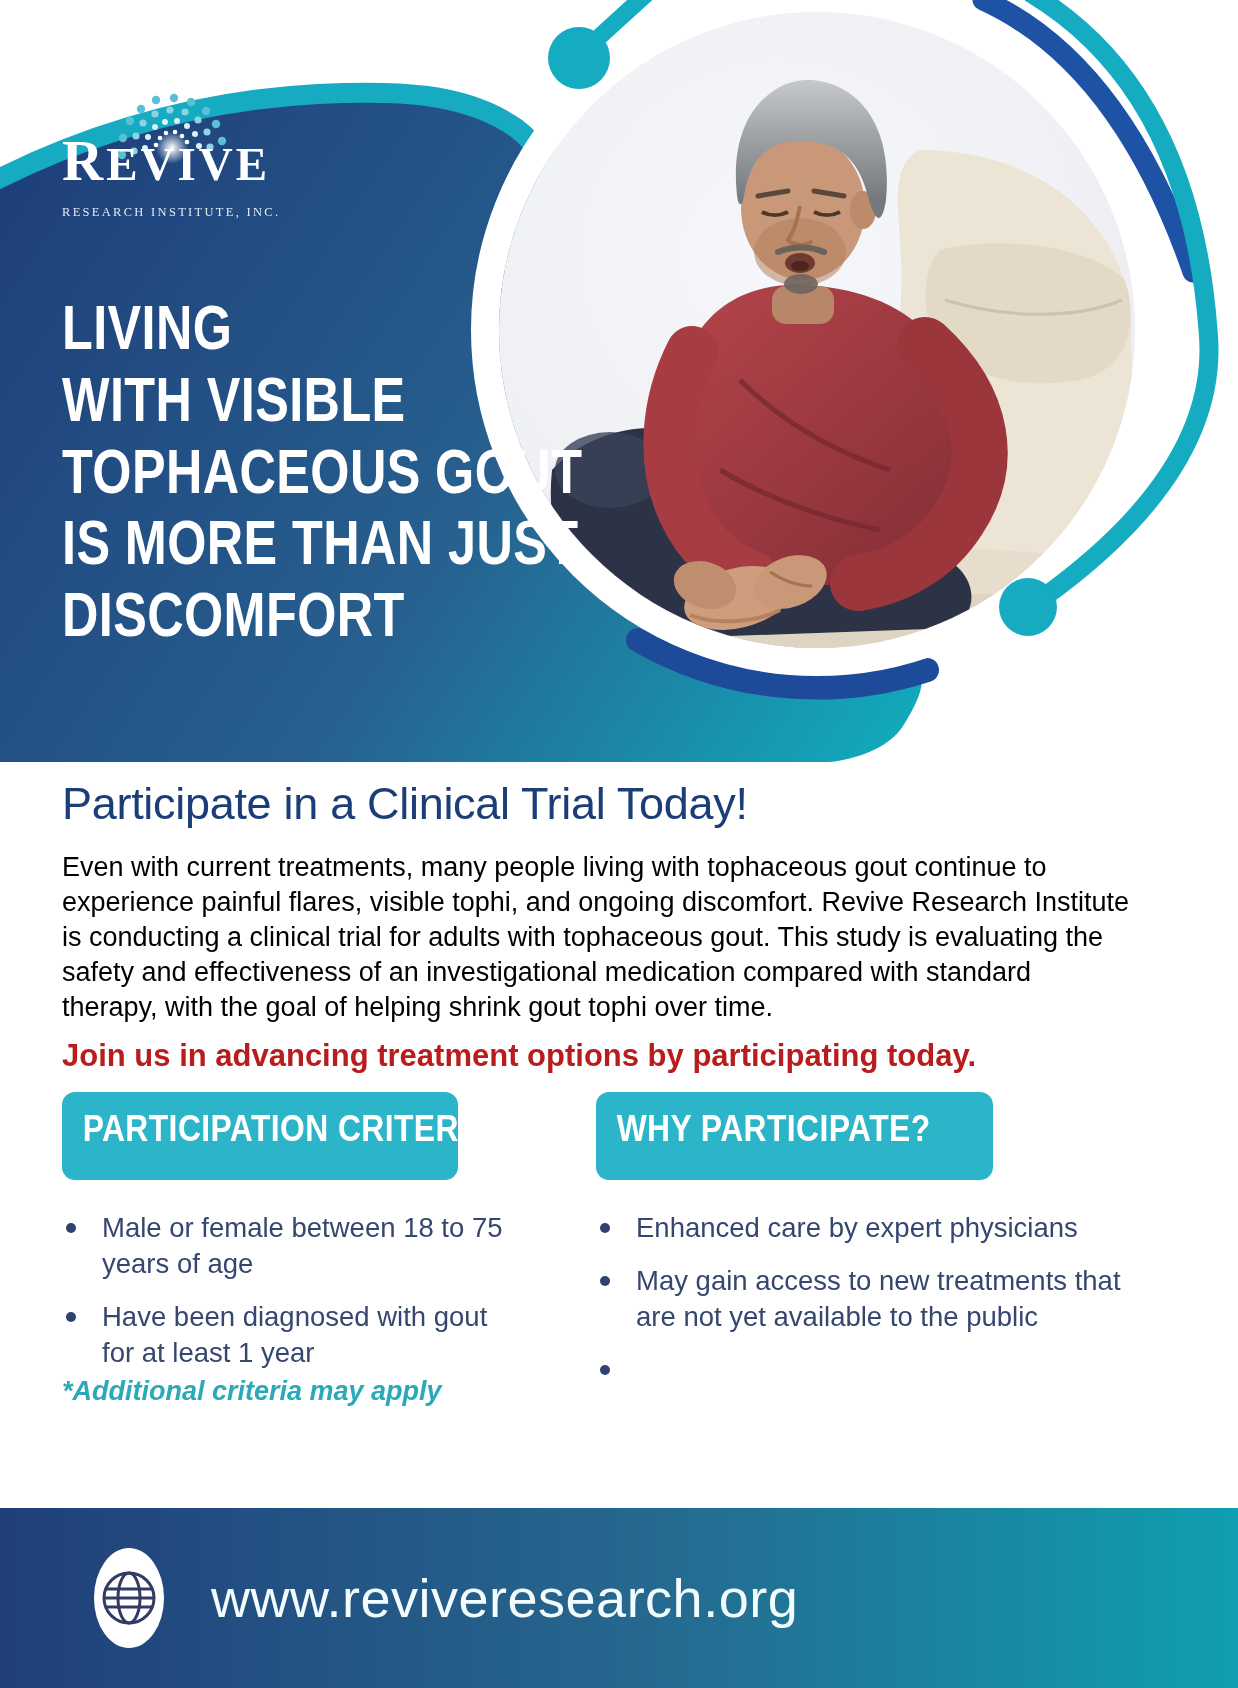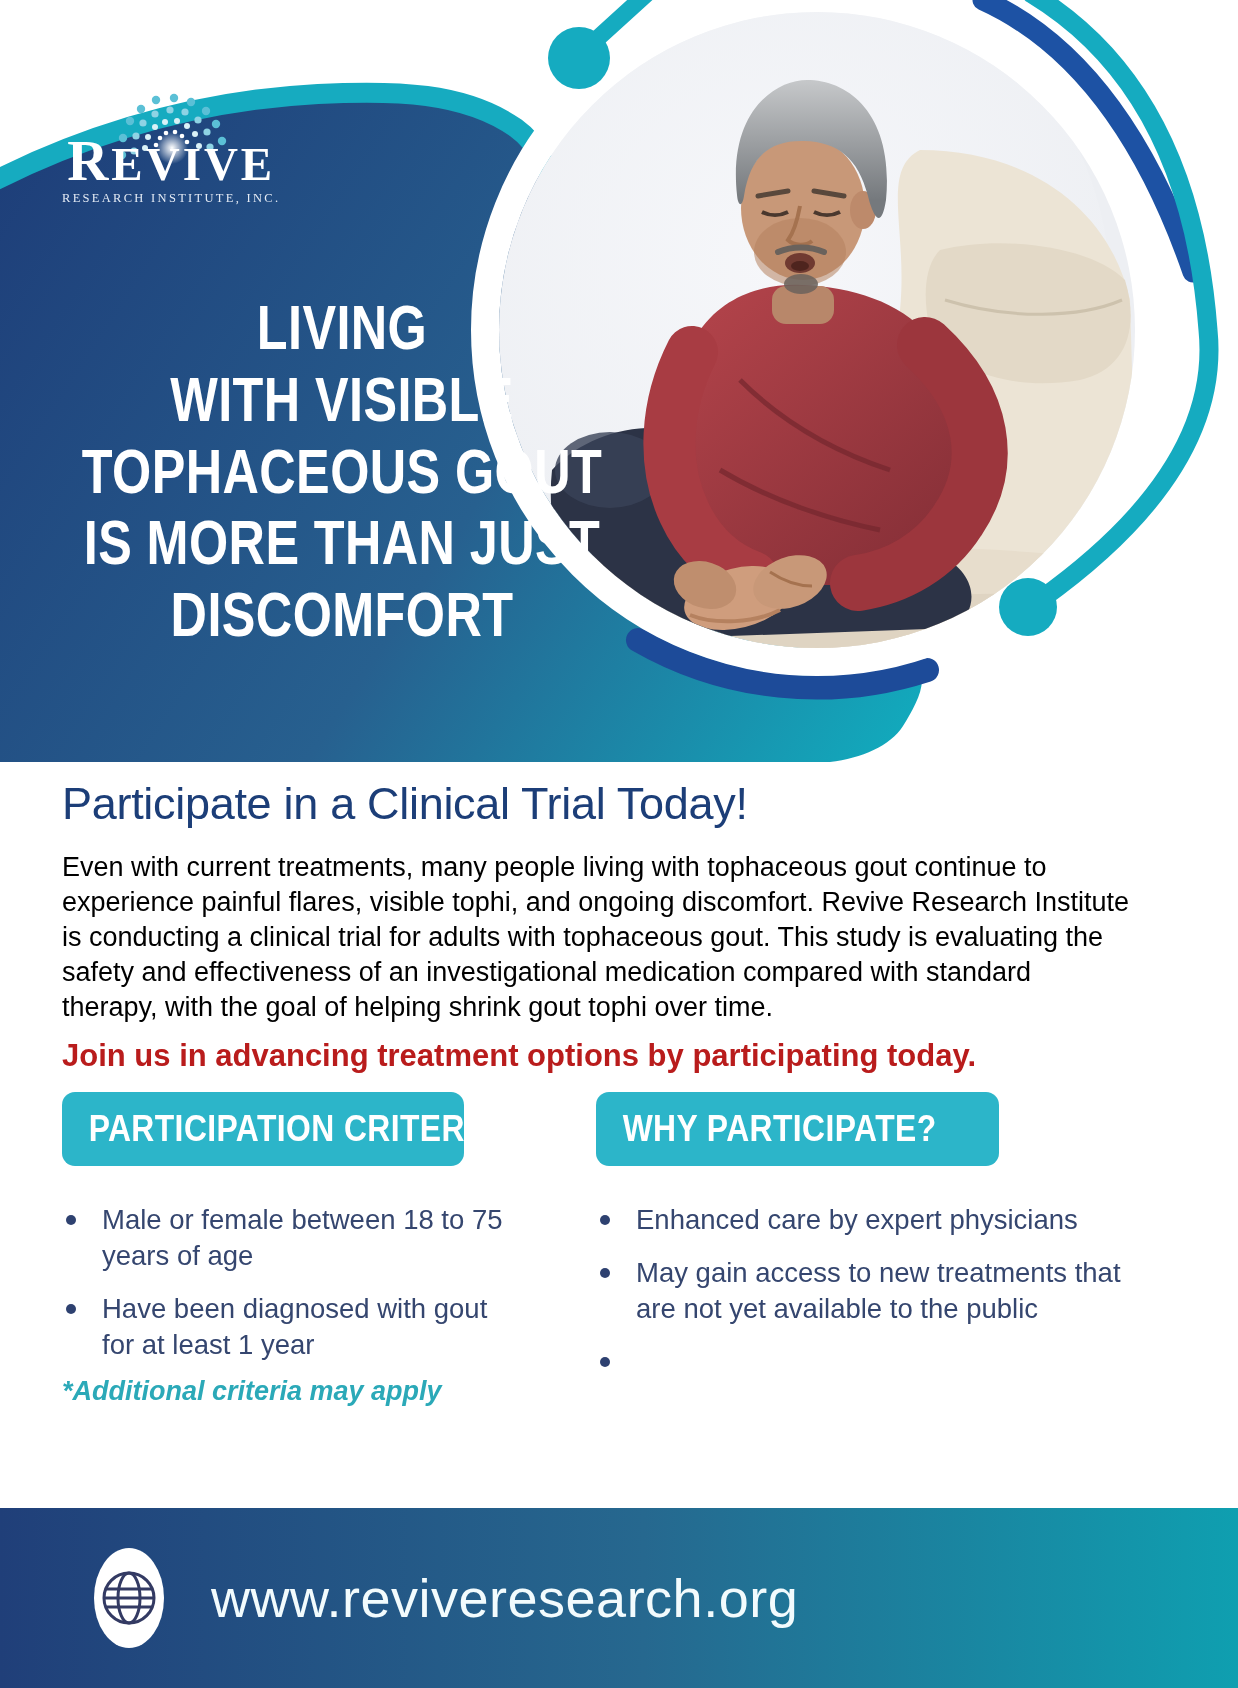--- a/index.html
+++ b/index.html
@@ -1,45 +1,45 @@
 <!DOCTYPE html>
 <html><head>
 <meta charset="utf-8">
 <style>
   html,body{margin:0;padding:0;background:#ffffff;}
   .page{position:relative;width:1238px;height:1688px;margin:0 auto;overflow:hidden;
         font-family:"Liberation Sans","DejaVu Sans",sans-serif;background:#ffffff;}
-  .hero{position:absolute;left:0;top:0;width:1238px;height:770px;text-align:center;}
+  .hero{position:absolute;left:0;top:0;width:1238px;height:770px;}
   .hero-art{position:absolute;left:0;top:0;}
   .logo{position:absolute;left:62px;top:132px;z-index:3;color:#ffffff;}
   .logo-name{font-family:"Liberation Serif","DejaVu Serif",serif;font-size:47px;font-weight:700;
              letter-spacing:3px;line-height:1;color:#ffffff;}
   .logo-name::first-letter{font-size:57px;}
   .logo-sub{font-family:"Liberation Serif","DejaVu Serif",serif;font-size:12.5px;letter-spacing:2.3px;
-            color:#e4ebf5;margin-top:2px;}
+            color:#e4ebf5;margin-top:16px;}
   .headline{position:absolute;left:62px;top:292px;width:700px;z-index:3;color:#ffffff;
             font-size:63px;font-weight:700;line-height:1.14;letter-spacing:0.5px;
             white-space:pre-line;transform:scaleX(0.8);transform-origin:left top;
             font-stretch:condensed;}
   .content{position:absolute;left:0;top:770px;width:1238px;}
   .h1{position:absolute;left:62px;top:8px;font-size:45px;font-weight:400;color:#1c3e78;
       letter-spacing:-0.3px;}
   .para{position:absolute;left:62px;top:80px;width:1140px;font-size:27px;line-height:35px;
         color:#000000;white-space:pre-line;}
   .join{position:absolute;left:62px;top:268px;font-size:31px;font-weight:700;color:#b91c1c;}
-  .box{position:absolute;top:322px;height:74px;background:#2cb5c9;border-radius:13px;padding-left:6px;}
+  .box{position:absolute;top:322px;height:88px;background:#2cb5c9;border-radius:13px;}
   .box-left{left:62px;width:396px;}
   .box-right{left:596px;width:397px;}
   .box-label{color:#ffffff;font-size:37px;font-weight:700;line-height:74px;padding-left:24px;
              letter-spacing:0.5px;white-space:nowrap;transform:scaleX(0.86);transform-origin:left center;
              font-stretch:condensed;}
   .blist{position:absolute;top:432px;margin:0;padding:0;list-style:none;}
   .blist-left{left:66px;width:470px;}
   .blist-right{left:600px;width:560px;}
-  .blist li{display:flex;align-items:flex-start;margin-bottom:17px;}
+  .blist li{display:flex;align-items:flex-start;margin-bottom:17px;margin-top:8px;}
   .bdot{flex:0 0 auto;width:10px;height:10px;border-radius:50%;background:#2e4170;
         margin-top:13px;margin-right:26px;}
   .blist li span.btext{font-size:27.5px;line-height:36px;color:#35466f;white-space:pre-line;}
   .note{position:absolute;left:62px;top:606px;font-size:27px;font-style:italic;color:#2ba9b8;
         font-weight:600;}
   .footer{position:absolute;left:0;top:1508px;width:1238px;height:180px;
           background:linear-gradient(90deg,#203f79 0%,#26688f 52%,#0f9fb0 100%);
           display:flex;align-items:center;padding-left:93px;box-sizing:border-box;gap:46px;}
   .globe{flex:0 0 auto;}
   .site{font-size:54px;font-weight:400;color:#f2fbfd;letter-spacing:0.5px;}

